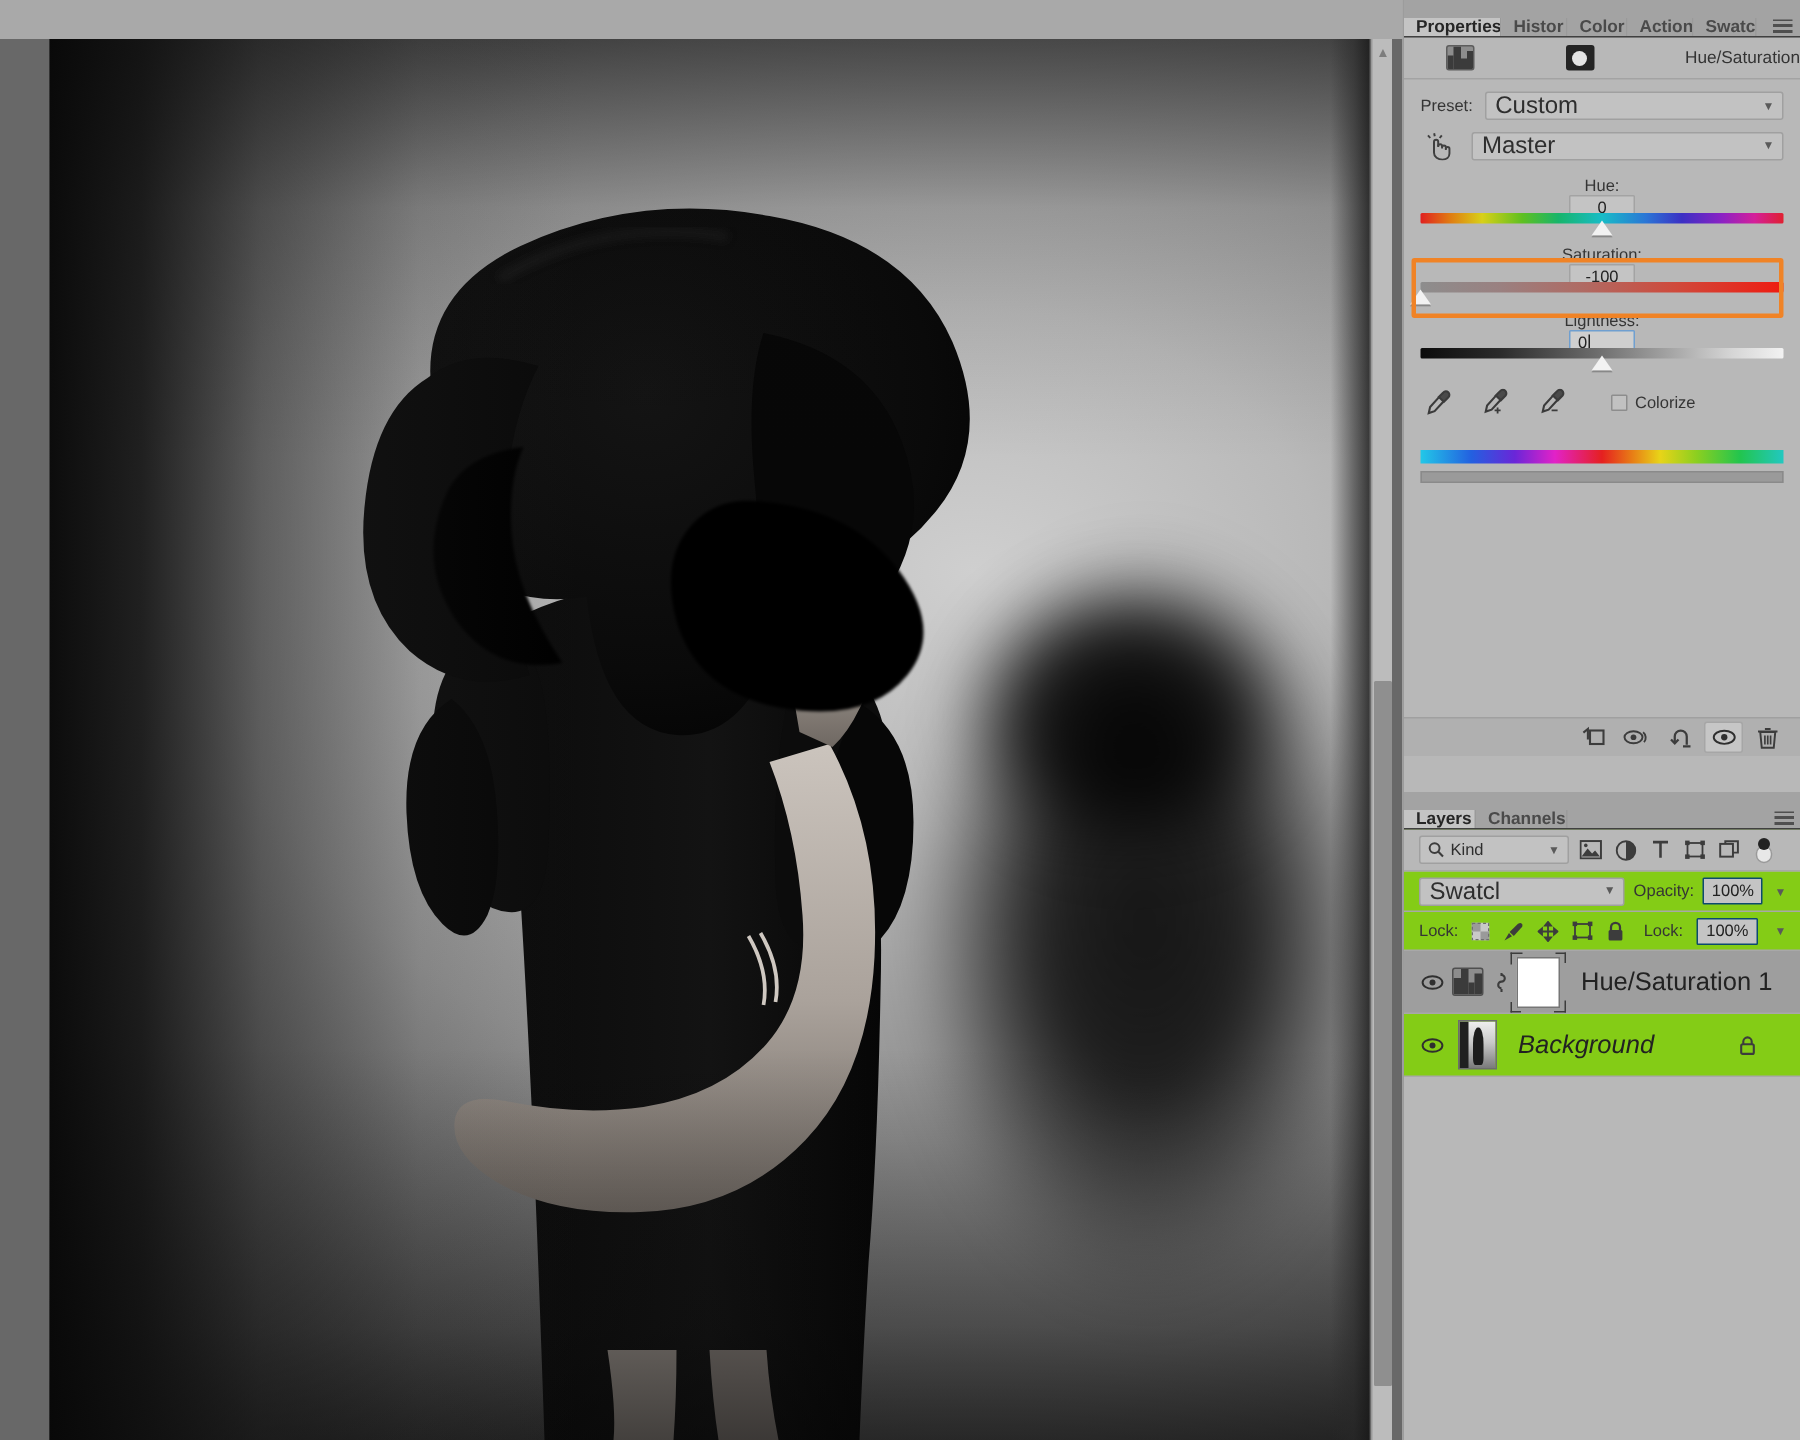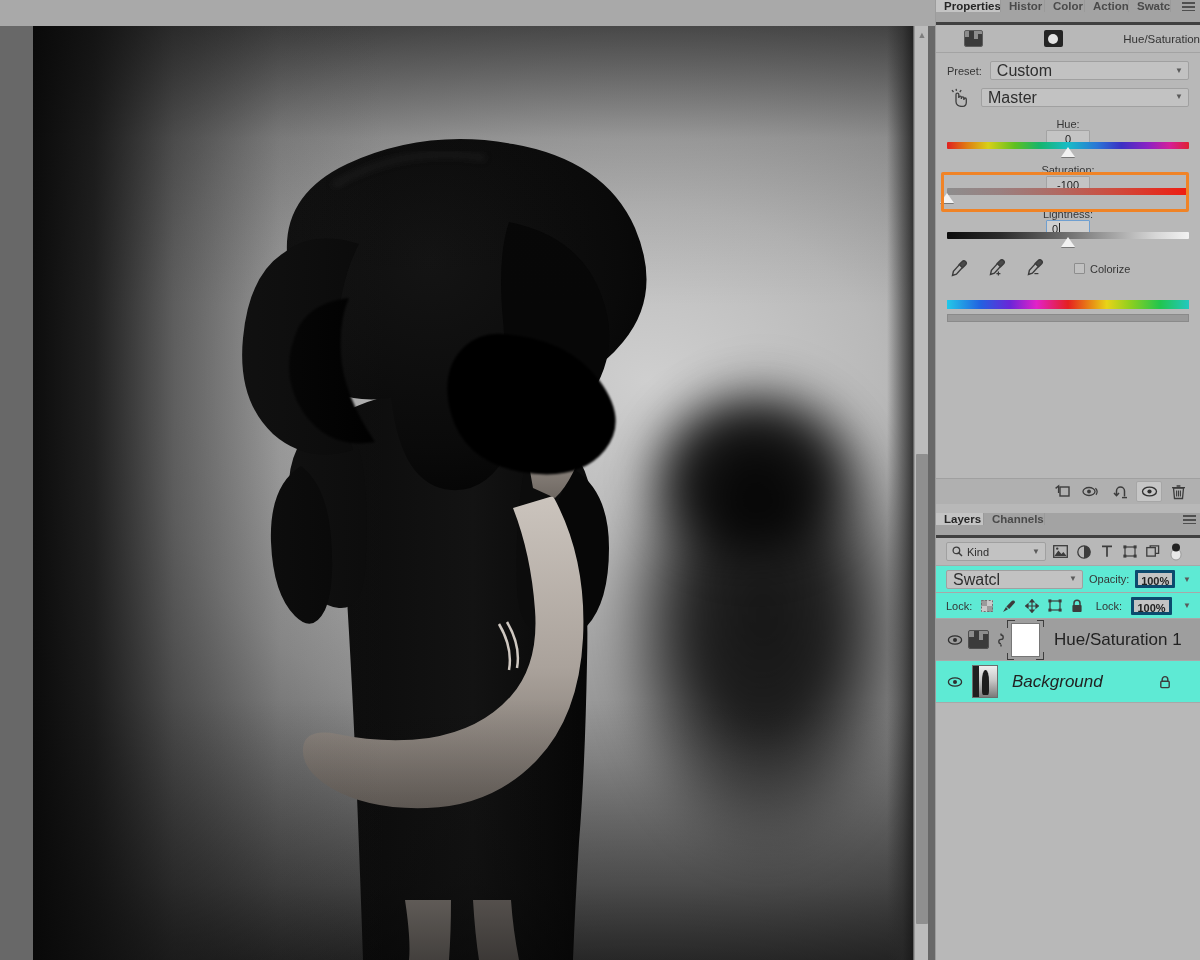--- a/index.html
+++ b/index.html
@@ -89,22 +89,22 @@
   #dock {
     position: absolute; right: 0; top: 0; width: 265px; height: 960px;
     background: #b8b8b8;
     border-left: 1px solid #9c9c9c;
     font-size: 11px; color: #3a3a3a;
   }
 
   
   .tabbar {
     position: relative; height: 25px; background: #a3a3a3;
-    display: flex; align-items: flex-start;
-    border-bottom: 3px solid #404040;
+    display: flex; align-items: flex-end;
+    border-bottom: 1px solid #404040;
   }
   .tab {
     display: flex; align-items: center; padding: 0 8px;
     font-size: 11.5px; font-weight: bold; color: #4a4a4a;
     background: #a3a3a3; border-right: 1px solid #9a9a9a;
     overflow: hidden; white-space: nowrap; cursor: default;
   }
   .tab.active { background: #c4c4c4; color: #262626; }
   .tabbar .spacer { flex: 1; background: #a3a3a3; }
   .panel-menu {
@@ -222,21 +222,21 @@
     display: flex; align-items: center; justify-content: flex-end; gap: 3px;
     padding-right: 10px;
   }
   .fbtn {
     width: 26px; height: 21px; display: flex; align-items: center; justify-content: center;
     border-radius: 2px;
   }
   .fbtn.on { background: #c6c6c6; border: 1px solid #a6a6a6; }
 
   
-  #layers { position: absolute; left: 0; top: 513px; width: 265px; bottom: 0; background: #5eead4; }
+  #layers { position: absolute; left: 0; top: 528px; width: 265px; bottom: 0; background: #84cc16; }
   .layers-toolrow {
     height: 28px; display: flex; align-items: center; gap: 6px;
     padding: 0 10px; border-bottom: 1px solid #a8a8a8; background: #b8b8b8;
   }
   .kind-sel {
     display: flex; align-items: center; gap: 4px;
     width: 100px; height: 19px; background: #c2c2c2;
     border: 1px solid #a0a0a0; border-radius: 2px; padding: 0 5px;
     font-size: 11px; color: #2e2e2e; position: relative;
   }
@@ -245,22 +245,22 @@
 
   .blend-row {
     height: 27px; display: flex; align-items: center; gap: 6px;
     padding: 0 10px; border-bottom: 1px solid #a8a8a8;
   }
   .lock-row {
     height: 26px; display: flex; align-items: center; gap: 9px;
     padding: 0 10px; border-bottom: 1px solid #a8a8a8;
   }
   .pctbox {
-    width: 41px; height: 18px; background: #c4c4c4; border: 3px solid #0c4a6e;
-    font-size: 11px; color: #222; text-align: center; line-height: 17px; border-radius: 1px; font-weight: bold;
+    width: 41px; height: 18px; background: #c4c4c4; border: 1px solid #0c4a6e;
+    font-size: 11px; color: #222; text-align: center; line-height: 17px; border-radius: 1px;
   }
   .mini-chev { font-size: 8px; color: #5a5a5a; margin-left: 2px; }
 
   .layer-row {
     height: 42px; display: flex; align-items: center;
     border-bottom: 1px solid #a8a8a8; padding-left: 6px; position: relative;
   }
   .layer-row.selected { background: #9e9e9e; }
   .eye-cell { width: 26px; display: flex; align-items: center; justify-content: center; }
   .thumb-adj {

